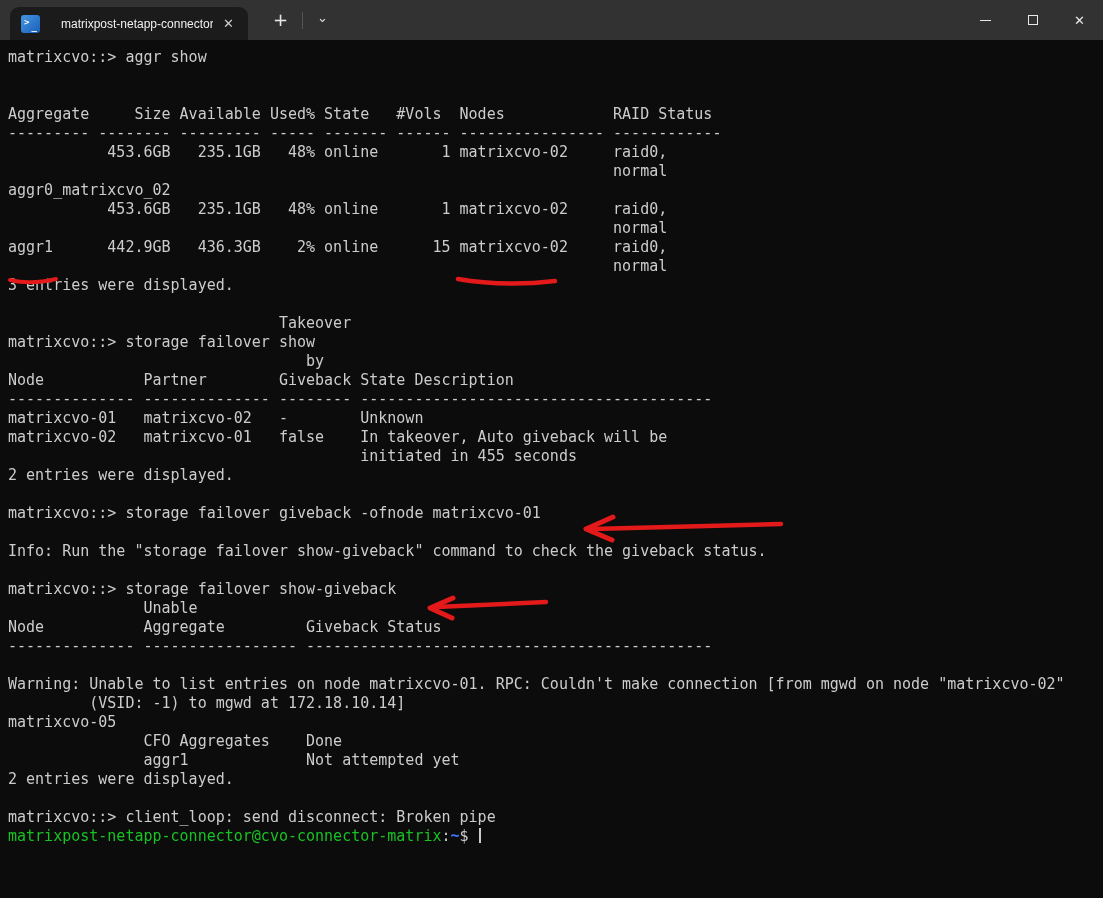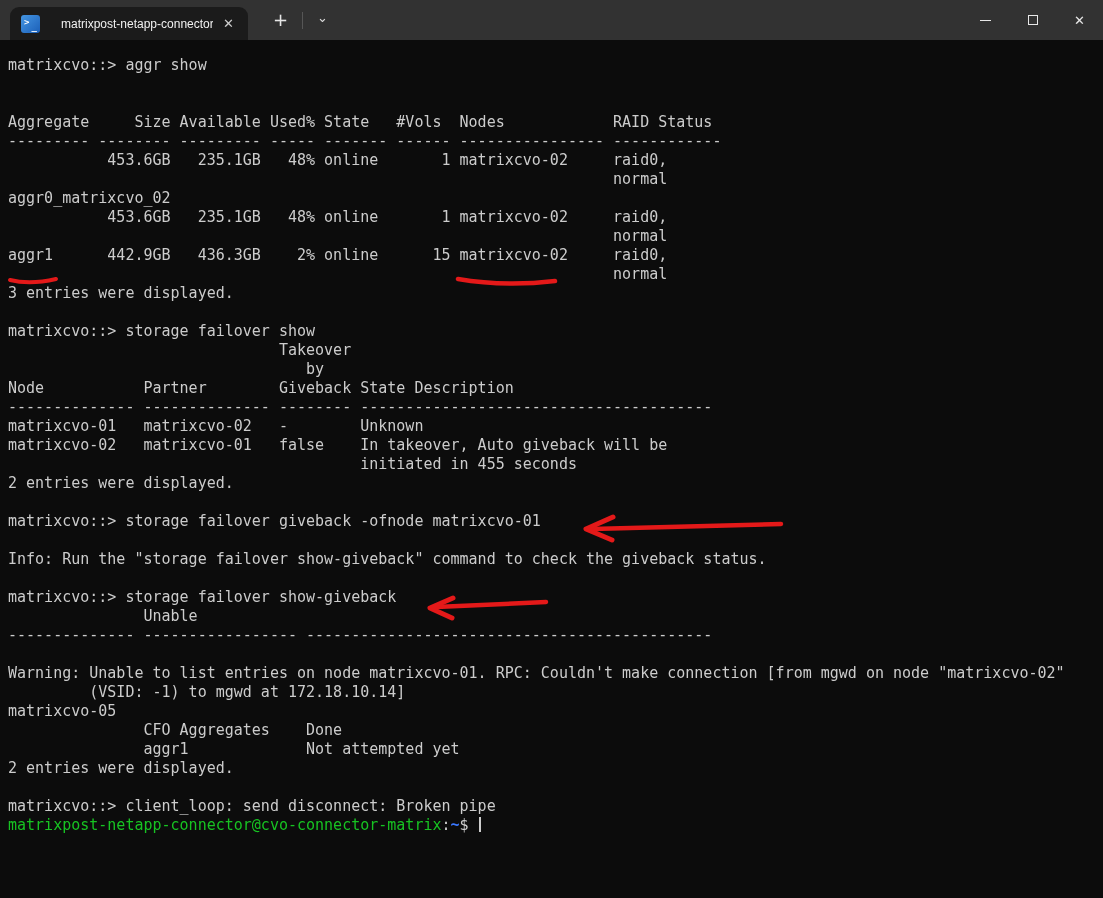--- a/index.html
+++ b/index.html
@@ -47,21 +47,21 @@
     font-family:"DejaVu Sans", sans-serif;
   }
   .win-controls { margin-left:auto; display:flex; }
   .win-btn { width:47px; display:flex; align-items:center; justify-content:center; color:#e8e8e8; }
   .min-glyph { display:block; width:11px; height:1px; background:#e8e8e8; }
   .max-glyph { display:block; width:10px; height:10px; border:1px solid #e8e8e8; }
   .close-glyph { font-size:13px; font-family:"DejaVu Sans", sans-serif; }
   
   .terminal {
     position:absolute; left:0; top:40px; right:0; bottom:0;
-    padding:16px 0 0 8px;
+    padding:8px 0 0 8px;
     color:#cccccc; font-size:15px; line-height:19px;
   }
   .tline { white-space:pre; height:19px; }
   .prompt-line { white-space:pre; height:19px; }
   .p-green { color:#17c322; font-weight:normal; }
   .p-blue  { color:#3b78ff; font-weight:bold; }
   .p-plain { color:#cccccc; }
   .cursor {
     display:inline-block; width:2px; height:15px; background:#cccccc;
     vertical-align:-2px; margin-left:10px;
@@ -110,36 +110,37 @@
     <div class="tline">--------- -------- --------- ----- ------- ------ ---------------- ------------</div>
     <div class="tline">           453.6GB   235.1GB   48% online       1 matrixcvo-02     raid0,</div>
     <div class="tline">                                                                   normal</div>
     <div class="tline">aggr0_matrixcvo_02</div>
     <div class="tline">           453.6GB   235.1GB   48% online       1 matrixcvo-02     raid0,</div>
     <div class="tline">                                                                   normal</div>
     <div class="tline">aggr1      442.9GB   436.3GB    2% online      15 matrixcvo-02     raid0,</div>
     <div class="tline">                                                                   normal</div>
     <div class="tline">3 entries were displayed.</div>
     <div class="tline"></div>
+    <div class="tline">                              Takeover</div>
     <div class="tline">matrixcvo::&gt; storage failover show</div>
-    <div class="tline">                              Takeover</div>
     <div class="tline">                                 by</div>
     <div class="tline">Node           Partner        Giveback State Description</div>
     <div class="tline">-------------- -------------- -------- ---------------------------------------</div>
     <div class="tline">matrixcvo-01   matrixcvo-02   -        Unknown</div>
     <div class="tline">matrixcvo-02   matrixcvo-01   false    In takeover, Auto giveback will be</div>
     <div class="tline">                                       initiated in 455 seconds</div>
     <div class="tline">2 entries were displayed.</div>
     <div class="tline"></div>
     <div class="tline">matrixcvo::&gt; storage failover giveback -ofnode matrixcvo-01</div>
     <div class="tline"></div>
     <div class="tline">Info: Run the "storage failover show-giveback" command to check the giveback status.</div>
     <div class="tline"></div>
     <div class="tline">matrixcvo::&gt; storage failover show-giveback</div>
     <div class="tline">               Unable</div>
+    <div class="tline">Node           Aggregate         Giveback Status</div>
     <div class="tline">-------------- ----------------- ---------------------------------------------</div>
     <div class="tline"></div>
     <div class="tline">Warning: Unable to list entries on node matrixcvo-01. RPC: Couldn't make connection [from mgwd on node "matrixcvo-02"</div>
     <div class="tline">         (VSID: -1) to mgwd at 172.18.10.14]</div>
     <div class="tline">matrixcvo-05</div>
     <div class="tline">               CFO Aggregates    Done</div>
     <div class="tline">               aggr1             Not attempted yet</div>
     <div class="tline">2 entries were displayed.</div>
     <div class="tline"></div>
     <div class="tline">matrixcvo::&gt; client_loop: send disconnect: Broken pipe</div>

